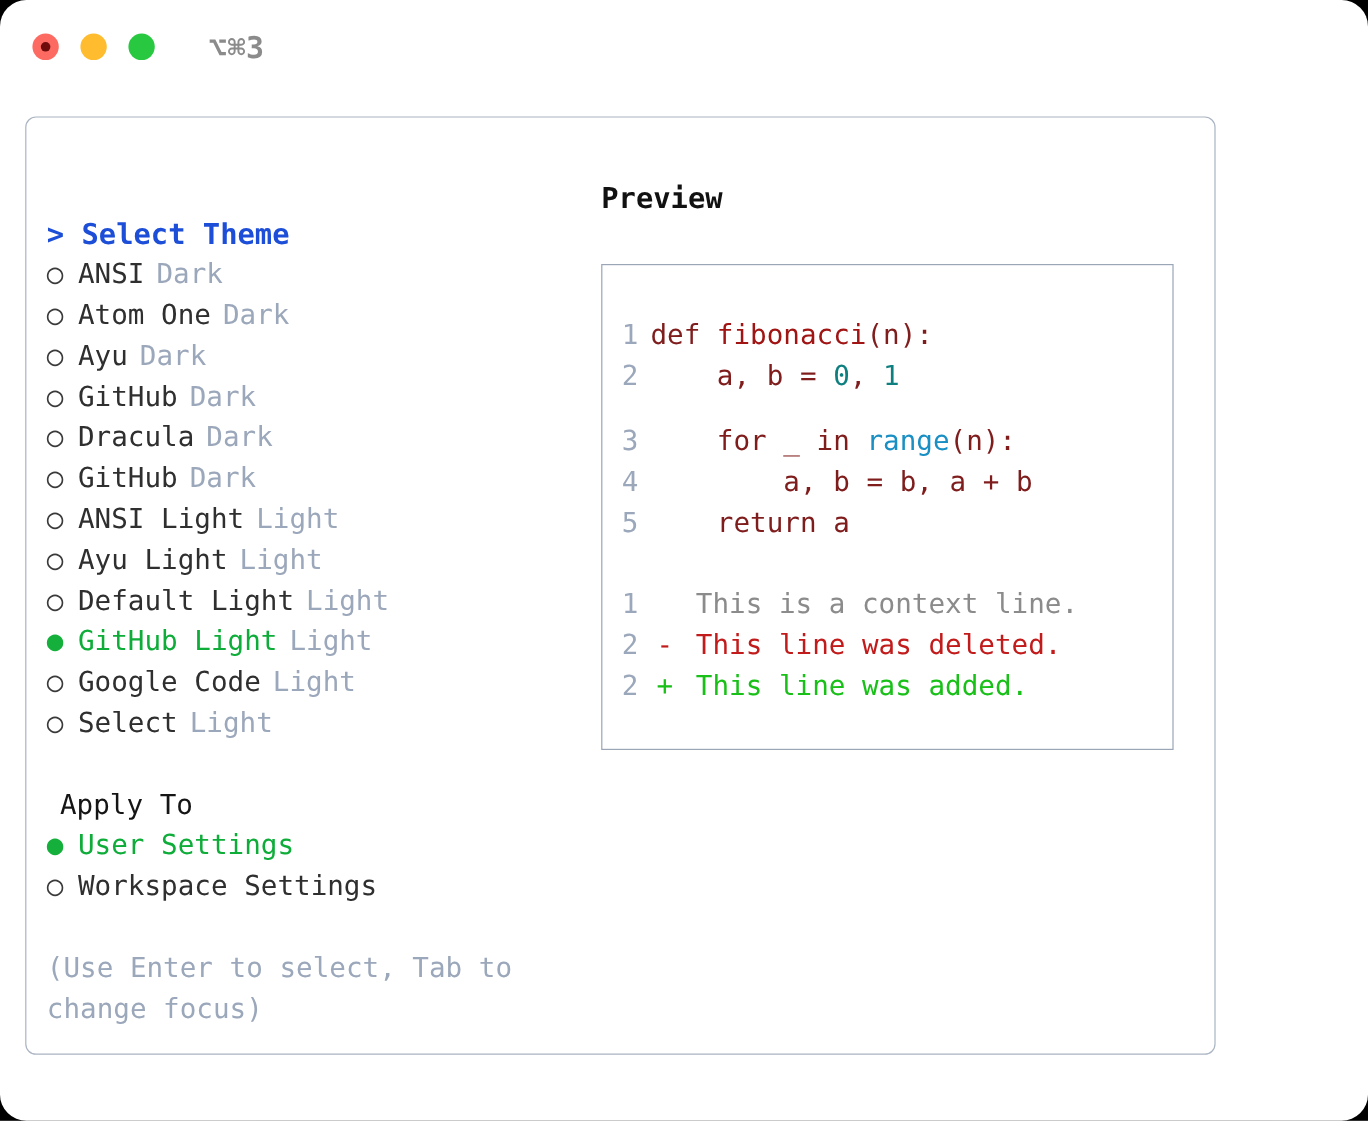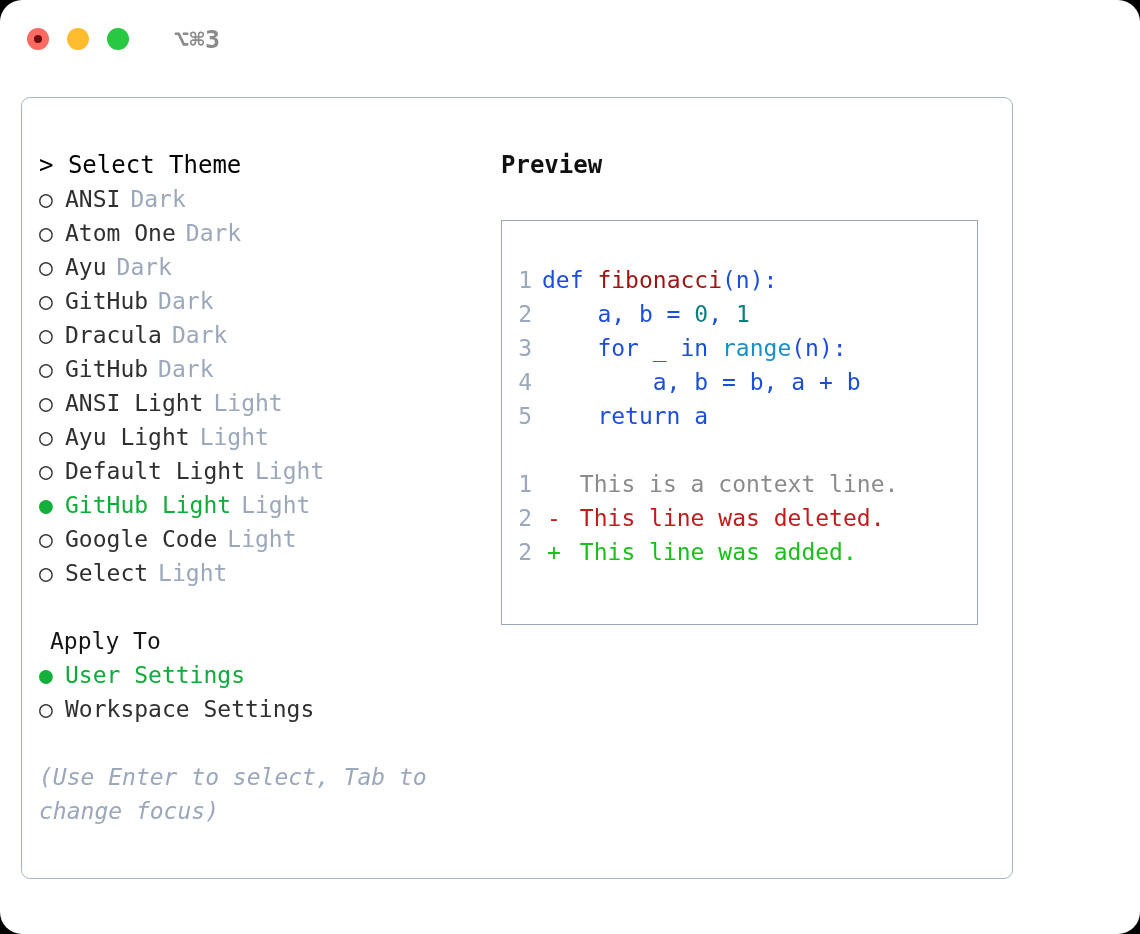--- a/index.html
+++ b/index.html
@@ -92,24 +92,25 @@
   
   .left-col {
     position: absolute;
     left: 17px;
     top: 50px;
     width: 450px;
   }
 
   .list-title {
     font-size: 24px;
-    font-weight: normal;
-    color: #000000;
-    white-space: pre;
-    line-height: 34px;
+    font-weight: bold;
+    color: #1d4ed8;
+    white-space: pre;
+    line-height: 34px;
+    margin-top: 30px;
   }
 
   .theme-row {
     display: flex;
     align-items: baseline;
     line-height: 34px;
     font-size: 23px;
     white-space: pre;
   }
   .bullet {
@@ -145,21 +146,20 @@
     white-space: pre;
   }
 
   .hint {
     margin-top: 34px;
     font-size: 23px;
     color: #9ba7ba;
     line-height: 34px;
     width: 400px;
     white-space: pre-wrap;
-    font-style: italic;
   }
 
   
   .right-col {
     position: absolute;
     left: 479px;
     top: 50px;
     width: 490px;
   }
   .preview-title {
@@ -188,25 +188,25 @@
     white-space: pre;
   }
   .ln {
     width: 40px;
     flex: 0 0 40px;
     text-align: right;
     color: #9ba7ba;
     padding-right: 10px;
     box-sizing: border-box;
   }
-  .code-text { color: #1d4ed8; }
+  .code-text { color: #7f1d1d; }
 
   .tok-fn   { color: #a01414; }
   .tok-num  { color: #0e7f7f; }
-  .tok-call { color: #1a8fc4; }
+  .tok-call { color: #1a8fc4; margin-top: 20px; }
 
   .diff-gap { height: 34px; }
 
   .mark {
     width: 24px;
     flex: 0 0 24px;
     text-align: center;
   }
   .diff-ctx { color: #8b8b8b; }
   .diff-del { color: #c21b1b; }

